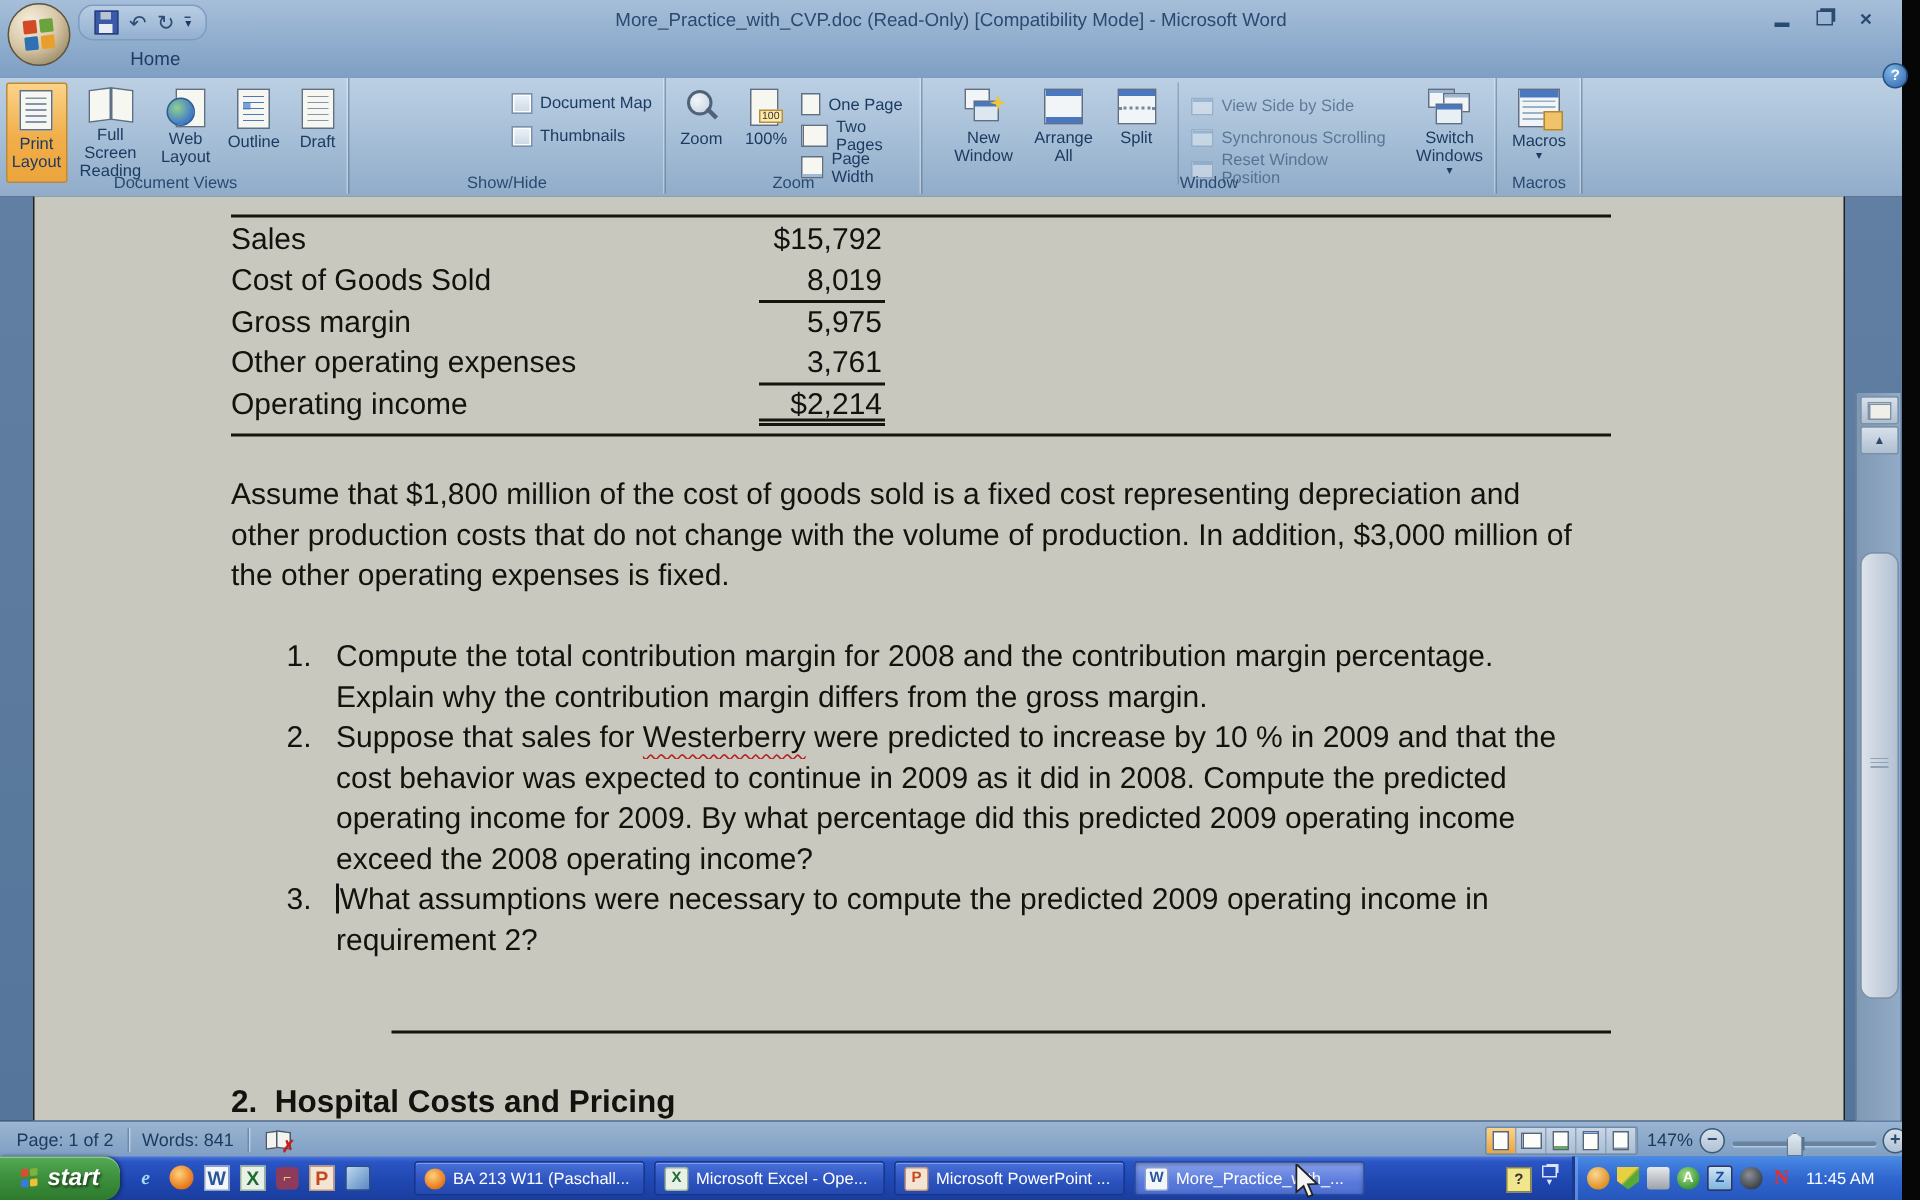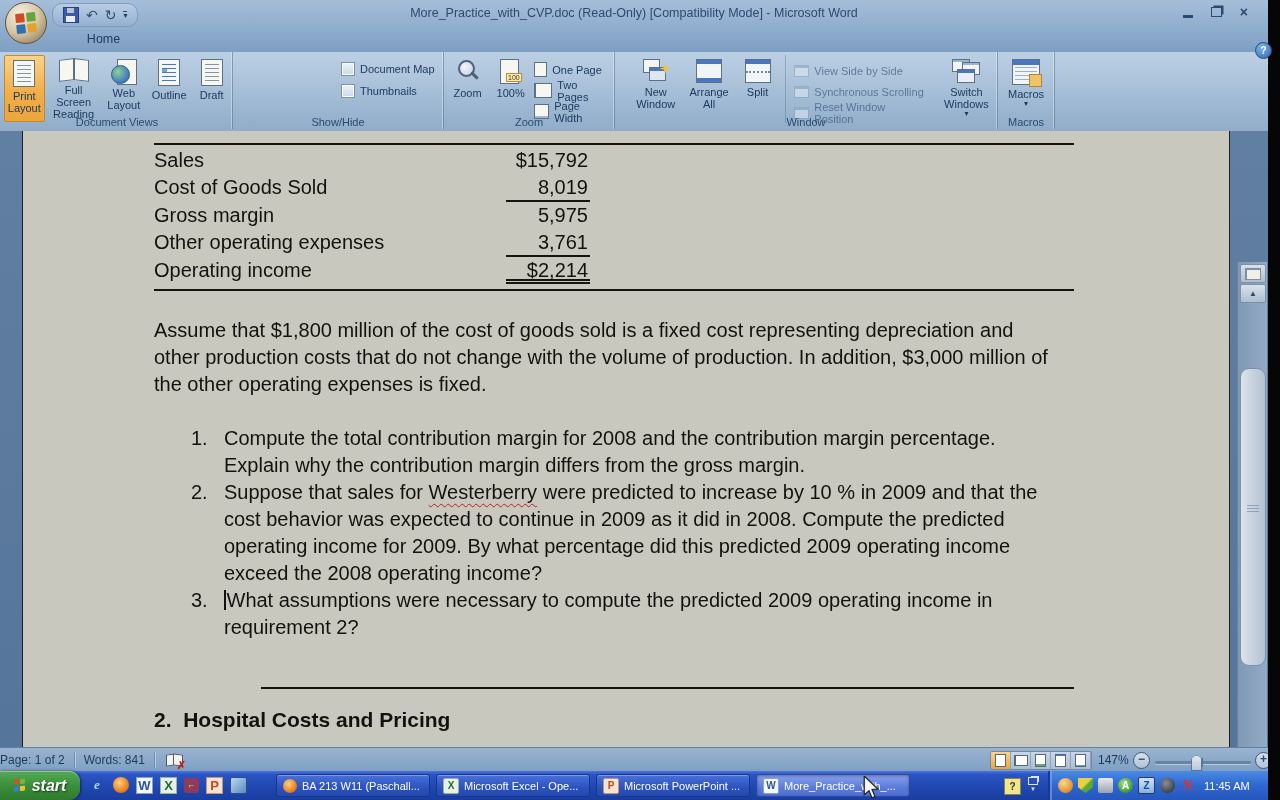--- a/index.html
+++ b/index.html
@@ -118,21 +118,21 @@
   .u2{border-bottom:5px double #16140f;}
   #para{margin-top:26px;width:900px;}
   #numlist{margin-top:27px;}
   .li{display:flex;margin-left:37px;}
   .li .num{width:33px;flex:none;}
   .li .litext{width:825px;}
   .misspell{text-decoration:underline;text-decoration-style:wavy;text-decoration-color:#b42222;
             text-decoration-thickness:1px;text-underline-offset:4px;}
   .tcursor{display:inline-block;width:1.5px;height:20px;background:#14120e;vertical-align:-3px;margin-right:1px;}
   #docrule{margin:46px 0 0 107px;width:813px;border-top:2px solid #16140f;}
-  #nextheading{margin-top:17px;font-weight:bold;font-size:21px;white-space:pre;}
+  #nextheading{margin-top:32px;font-weight:bold;font-size:21px;white-space:pre;}
 
   
   #vscroll{left:1237px;top:131px;width:29px;height:616px;
      background:linear-gradient(90deg,#8son,#90a9c4);
      background:linear-gradient(90deg,#7f98b4,#93abc6);border-left:1px solid #69839f;}
   .sbtn{position:absolute;left:2px;width:24px;height:17px;border:1px solid #7c90a8;border-radius:2px;
      background:linear-gradient(180deg,#d9e1ea,#aebfd0);display:flex;align-items:center;justify-content:center;
      font-size:8px;color:#2f4a68;}
   #sb-thumb{position:absolute;left:2px;top:106px;width:24px;height:296px;border:1px solid #7c90a8;border-radius:9px;
      background:linear-gradient(90deg,#dde3ea,#b2c1d2);}
@@ -438,21 +438,21 @@
       <div class="sbtn" style="top:2px;">
           <div id="ruler-ic"></div>
         </div>
       <div class="sbtn" style="top:22px;">▲</div>
       <div id="sb-thumb"></div>
 
     </div>
   </div>
 
   <div id="statusbar" class="abs">
-    <span style="margin-left:0;">Page: 1 of 2</span>
+    <span style="margin-left:11px;">Page: 1 of 2</span>
     <span class="sdiv"></span>
     <span>Words: 841</span>
     <span class="sdiv"></span>
     <span id="spellbook">
       <span class="p1"></span>
         <span class="p2"></span>
       <span class="sx">✗</span>
     </span>
 
     <div id="viewbtns">

